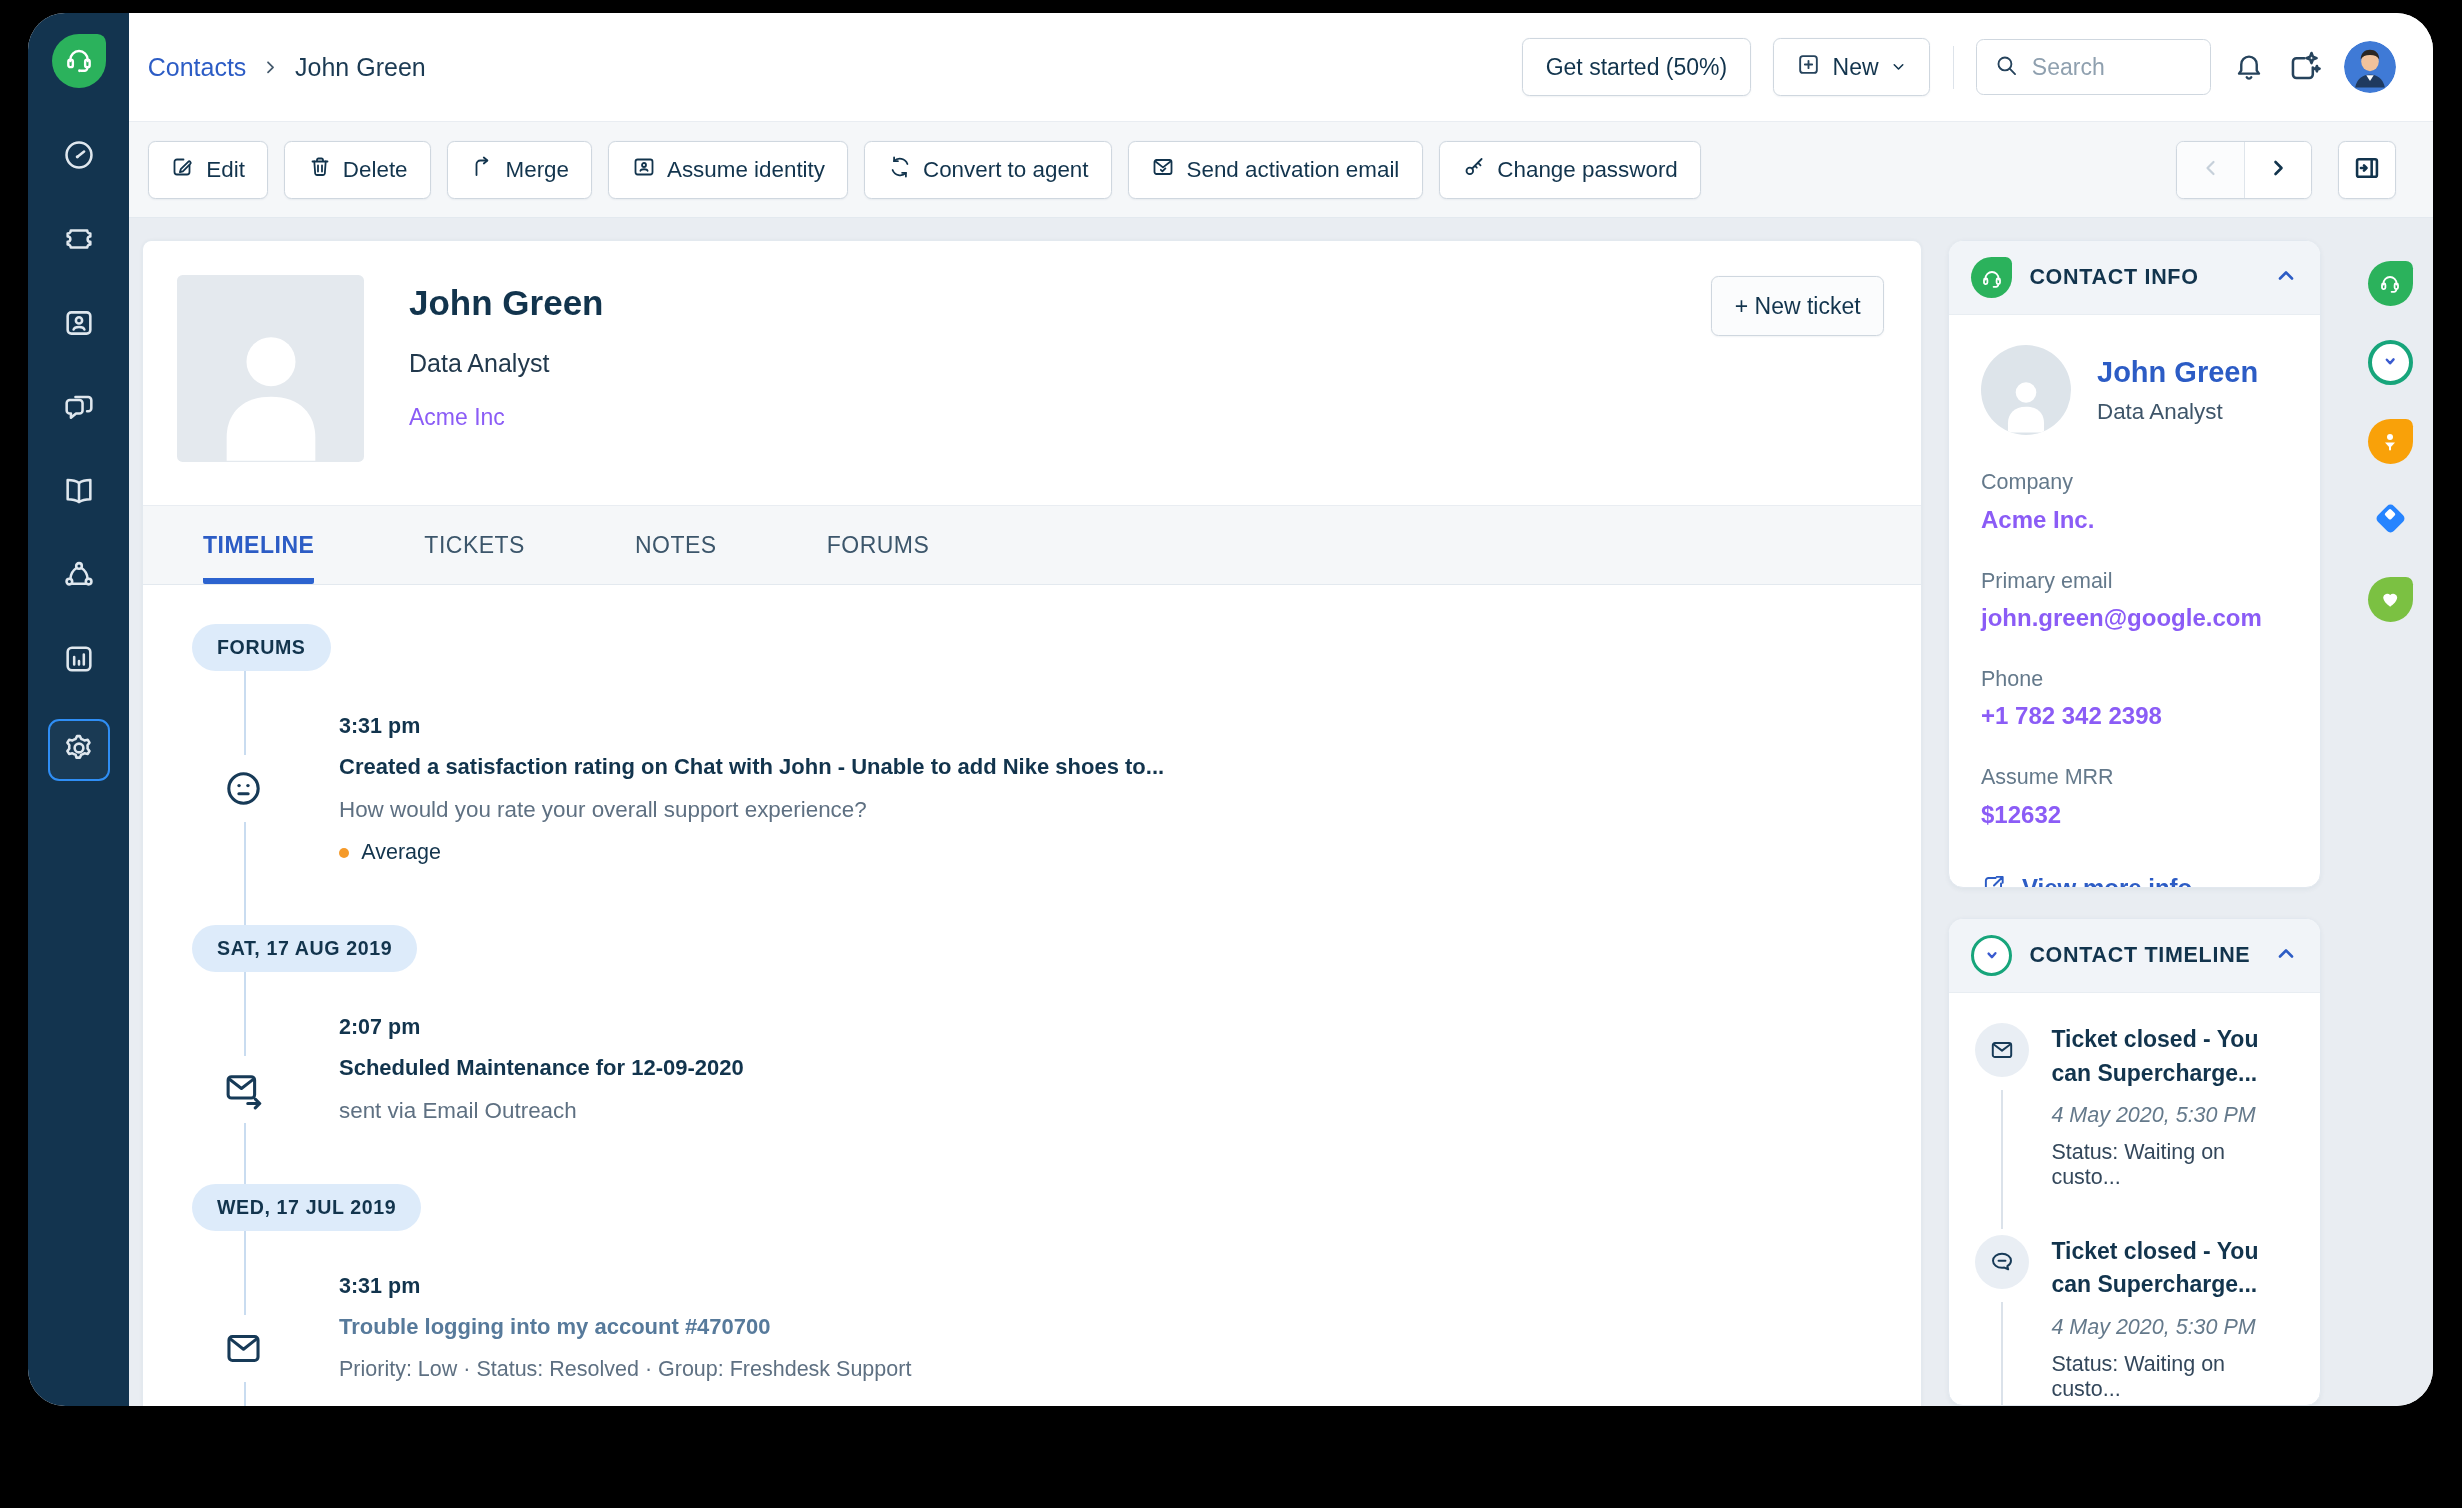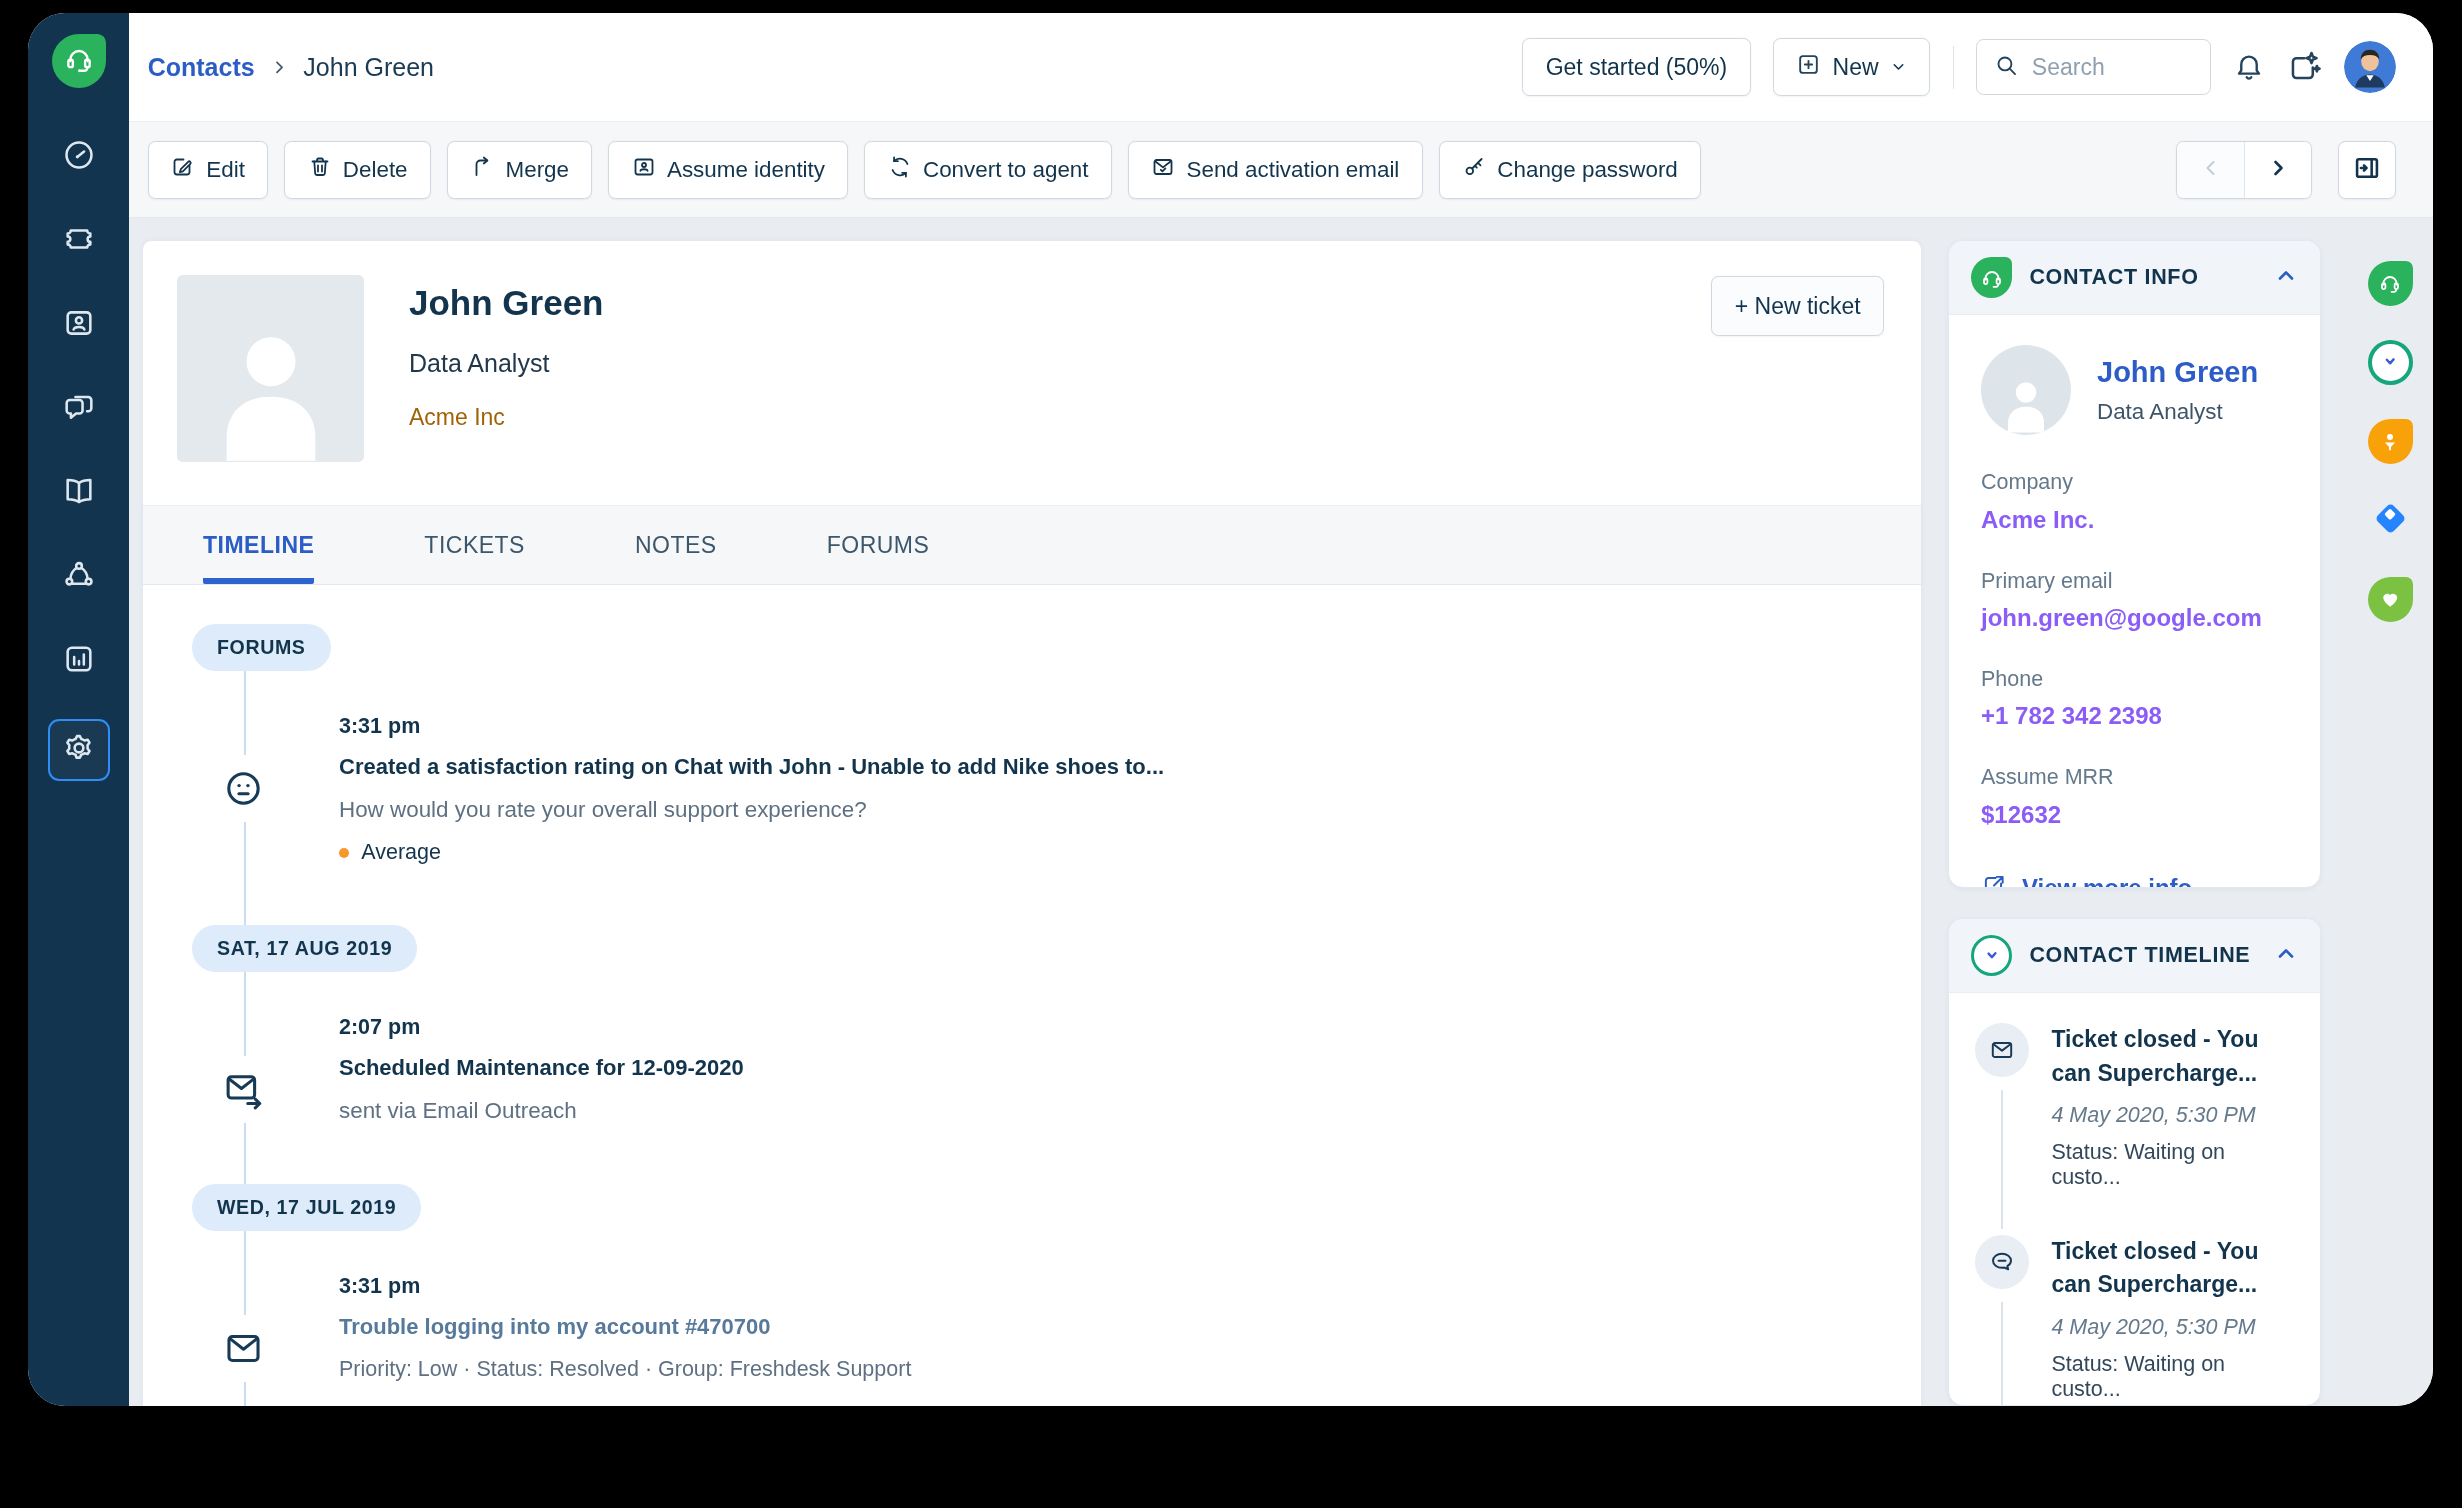--- a/index.html
+++ b/index.html
@@ -19,21 +19,21 @@
     color:#dfe7ee; background:none; border:none; cursor:pointer; }
   .rail-item.active { height:62px; border:2.8px solid #2f8ef5; border-radius:11.2px; background:rgba(255,255,255,.03); }
   .rail-item svg { width:34px; height:34px; }
 
   
   .main { flex:1; display:flex; flex-direction:column; min-width:0; }
 
   .topbar { height:108px; background:#fff; display:flex; align-items:center;
     justify-content:space-between; padding:0 37px 0 18.7px; flex:none; }
   .breadcrumb { display:flex; align-items:center; gap:15px; font-size:25px; }
-  .bc-parent { color:#2c5cc5; font-weight:700; text-decoration:none; cursor:pointer; }
+  .bc-parent { color:#2c5cc5; font-weight:400; text-decoration:none; cursor:pointer; }
   .bc-sep { color:#44596c; display:flex; }
   .bc-current { color:#1b3a53; font-weight:500; }
   .topbar-right { display:flex; align-items:center; gap:22.4px; }
   .btn { display:inline-flex; align-items:center; gap:11.2px; background:#fff; border:0.9px solid #cfd7df;
     border-radius:7.5px; color:#12344d; font-size:23px; padding:0 22.4px; height:58px; cursor:pointer;
     box-shadow:0 0.9px 1.9px rgba(18,52,77,.06); font-family:inherit; white-space:nowrap; }
   .btn svg { flex:none; }
   .v-divider { width:0.9px; height:43px; background:#dde3ea; }
   .searchbox { display:flex; align-items:center; gap:13px; width:235px; height:56px;
     border:0.9px solid #cfd7df; border-radius:7.5px; padding:0 17px; background:#fff; color:#2a4a63; }
@@ -63,21 +63,21 @@
 
   .main-card { width:1780px; flex:none; background:#fff; border:0.9px solid #e3e9ef; border-bottom:none;
     border-radius:9.3px 9.3px 0 0; box-shadow:0 0.9px 3.7px rgba(18,52,77,.05); display:flex; flex-direction:column; }
 
   .contact-header { position:relative; padding:34px 37px 43px 34px; display:flex; gap:45px; }
   .avatar-ph { width:187px; height:187px; background:#e4e9ee; border-radius:5.6px; overflow:hidden; flex:none;
     display:flex; align-items:flex-end; justify-content:center; }
   .ch-texts { padding-top:7.5px; }
   .ch-name { font-size:35px; font-weight:700; color:#12344d; }
   .ch-role { margin-top:26px; font-size:25px; color:#21384c; }
-  .ch-company { display:inline-block; margin-top:26px; font-size:23px; color:#a16207; font-weight:500;
+  .ch-company { display:inline-block; margin-top:26px; font-size:23px; color:#8b5cf6; font-weight:500;
     text-decoration:none; cursor:pointer; }
   .new-ticket { position:absolute; top:35px; right:37px; height:60px; font-size:23px; background:#fbfcfd; }
 
   .tabbar { height:80px; background:#f5f7f9; border-top:0.9px solid #e9edf2; border-bottom:0.9px solid #e3e9ef;
     display:flex; padding-left:60px; gap:110px; flex:none; }
   .tab { display:flex; align-items:center; font-size:23px; letter-spacing:0.5px; color:#3c566b; cursor:pointer;
     border-bottom:6.5px solid transparent; padding-top:6.5px; font-weight:500; }
   .tab.active { color:#2c5cc5; font-weight:700; border-bottom-color:#2c63cf; border-radius:1.9px; }
 
   .timeline { position:relative; padding:39px 0 131px; flex:1; }

